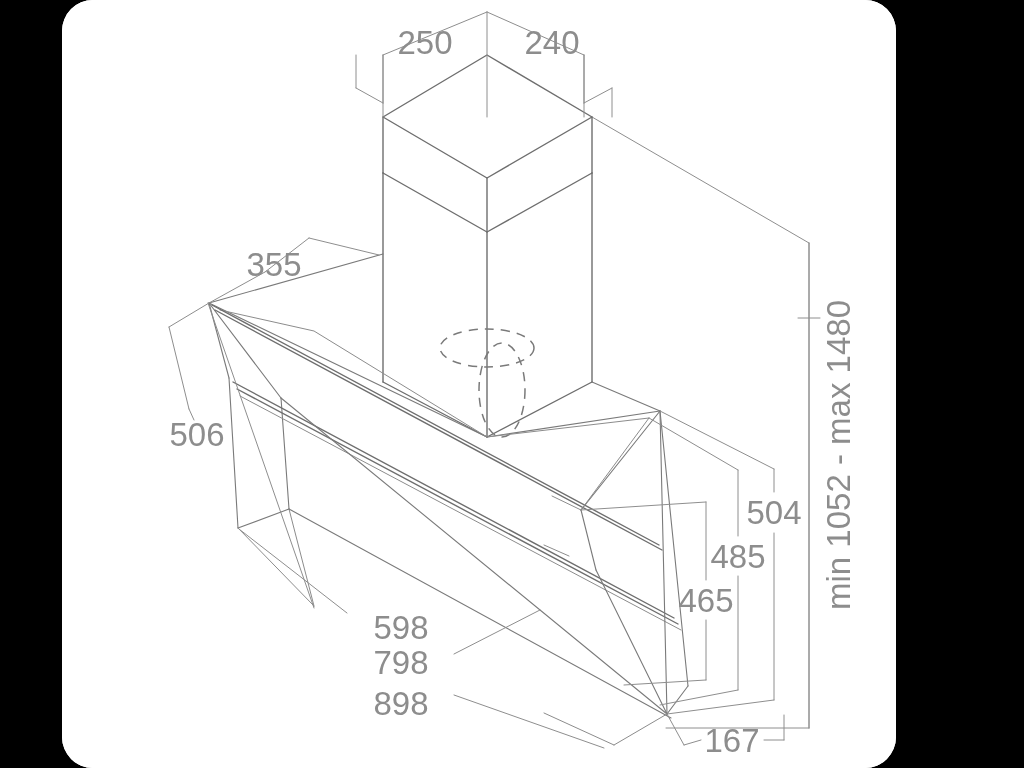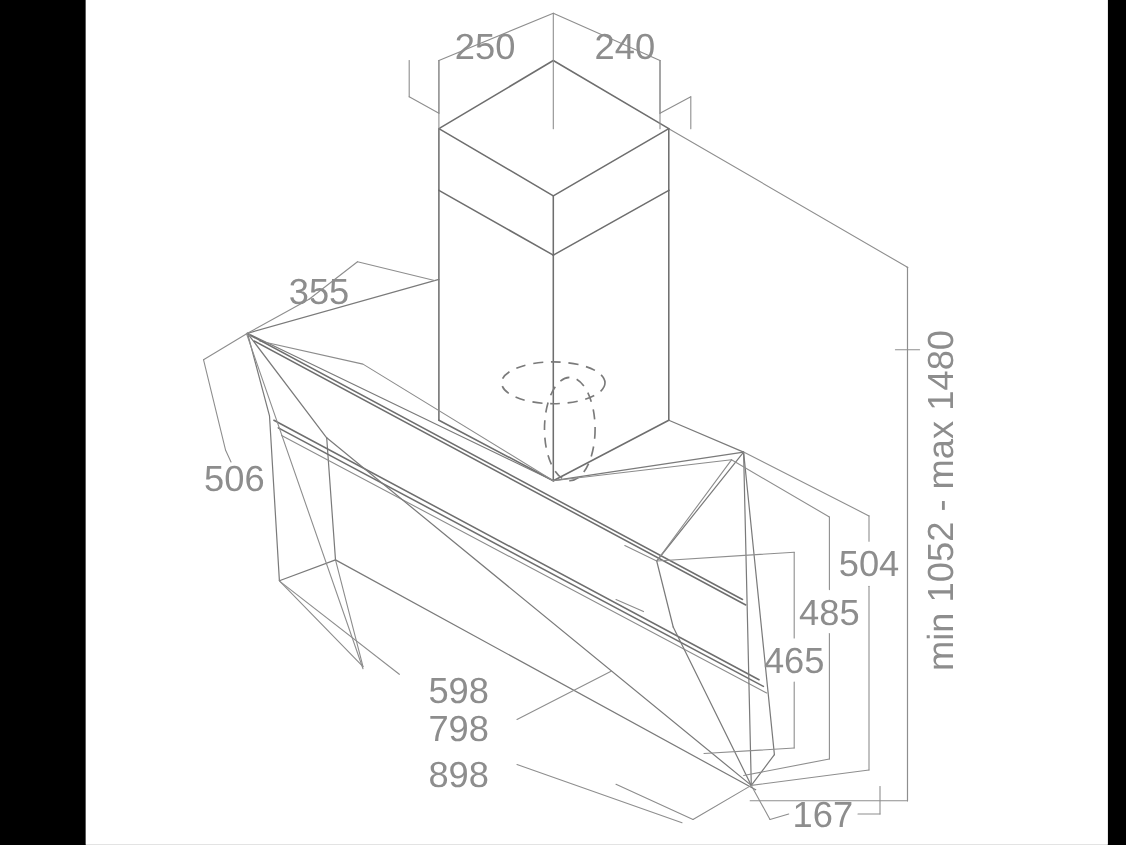--- a/index.html
+++ b/index.html
@@ -23,26 +23,27 @@
     position: absolute;
     top: 0;
     height: 768px;
     background: #000000;
   }
   #bar-left  { left: 0;   width: 78px; }
   #bar-right { left: 947px; width: 77px; }
 
   #canvas-area {
     position: absolute;
-    left: 78px;
+    left: 62px;
     top: 0;
-    width: 929px;
+    width: 834px;
     height: 768px;
     background: #ffffff;
     overflow: hidden;
+    border-radius: 31px;
   }
   #drawing {
     position: absolute;
     left: -78px;
     top: 0;
     width: 1024px;
     height: 768px;
     display: block;
   }
   .speck {

